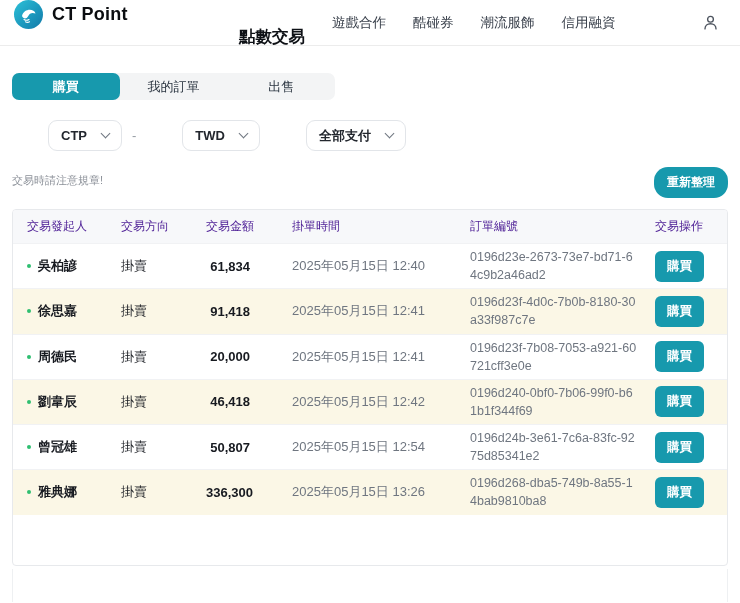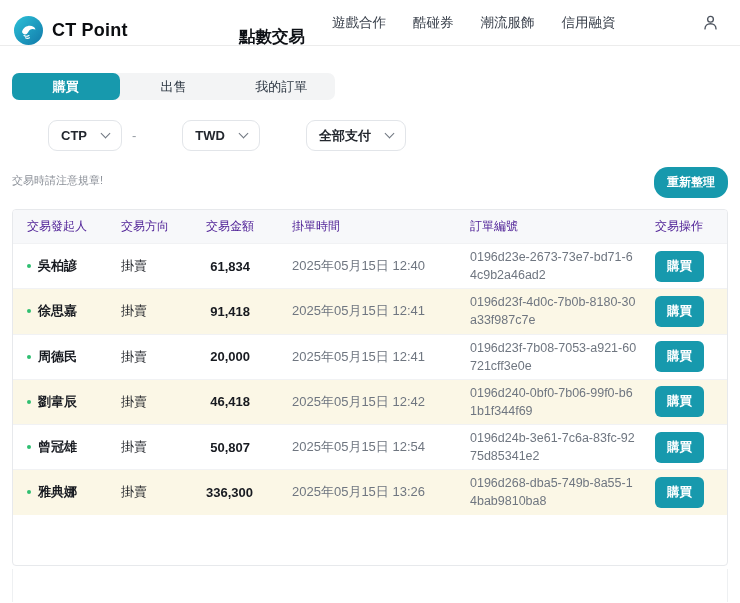--- a/index.html
+++ b/index.html
@@ -1,20 +1,20 @@
 <!DOCTYPE html>
 <html style="--accent: #1799ad; --stripe: #fbf7e6; --dot: #2fbf71;"><head>
 <meta charset="utf-8">
 <style>
   * { box-sizing: border-box; margin: 0; padding: 0; }
   html,body { width:740px; height:603px; overflow:hidden; background:#fff;
     font-family:"Liberation Sans","DejaVu Sans",sans-serif; color:#16181d; }
 
   
-  .header { height:46px; display:flex; align-items:flex-end; padding:0 14px;
+  .header { height:46px; display:flex; align-items:flex-start; padding:0 14px;
     border-bottom:1px solid #ececec; position:relative; background:#fff; }
   .brand { display:flex; align-items:center; gap:9px; }
   .logo { width:29px; height:29px; display:block; }
   .brand-name { font-size:18px; font-weight:bold; color:#0b0d10; letter-spacing:.2px; }
   .nav { position:absolute; left:239px; top:0; height:46px; display:flex; align-items:center; gap:27px; }
   .nav-item { font-size:13.5px; color:#3a414c; cursor:pointer; white-space:nowrap; }
   .nav-item.active { font-size:16.5px; font-weight:bold; color:#0e1116;margin-top:28px; }
   .user-btn { position:absolute; right:21px; top:14px; width:17px; height:17px; cursor:pointer; }
 
   
@@ -92,22 +92,22 @@
   </div>
 
   <svg class="user-btn" viewBox="0 0 20 20">
     <circle cx="10" cy="6.2" r="3.4" fill="none" stroke="#4c535e" stroke-width="1.6"></circle>
     <path d="M3.5 17.5 c0-3.8 3-6 6.5-6 s6.5 2.2 6.5 6" fill="none" stroke="#4c535e" stroke-width="1.6" stroke-linecap="round"></path>
   </svg>
 </div>
 
 <div class="tabs">
   <div class="tab active">購買</div>
+  <div class="tab">我的訂單</div>
   <div class="tab">出售</div>
-  <div class="tab">我的訂單</div>
 </div>
 
 <div class="filters">
   <div class="select">
     <span>CTP</span>
     <span class="chev"></span>
   </div>
   <span class="dash">-</span>
   <div class="select">
     <span>TWD</span>

